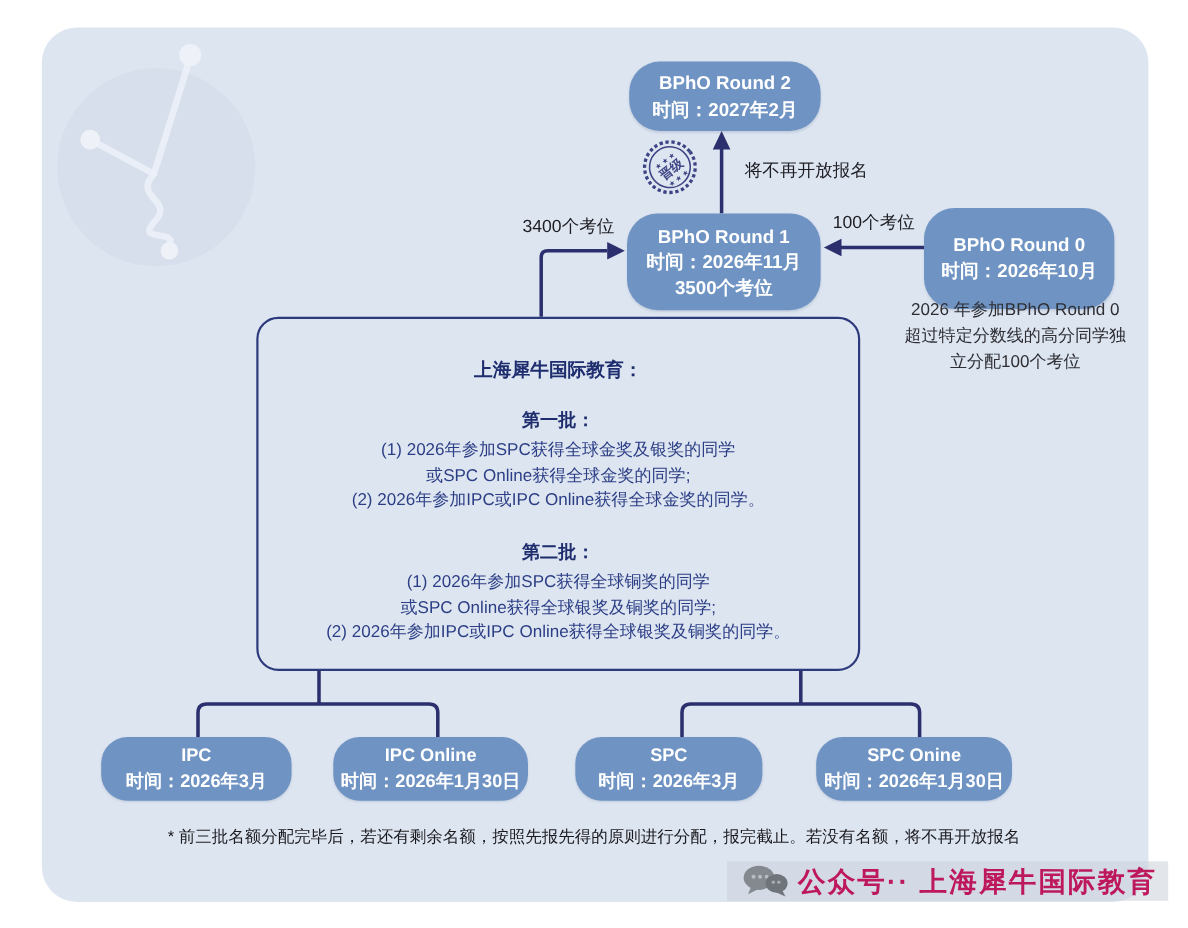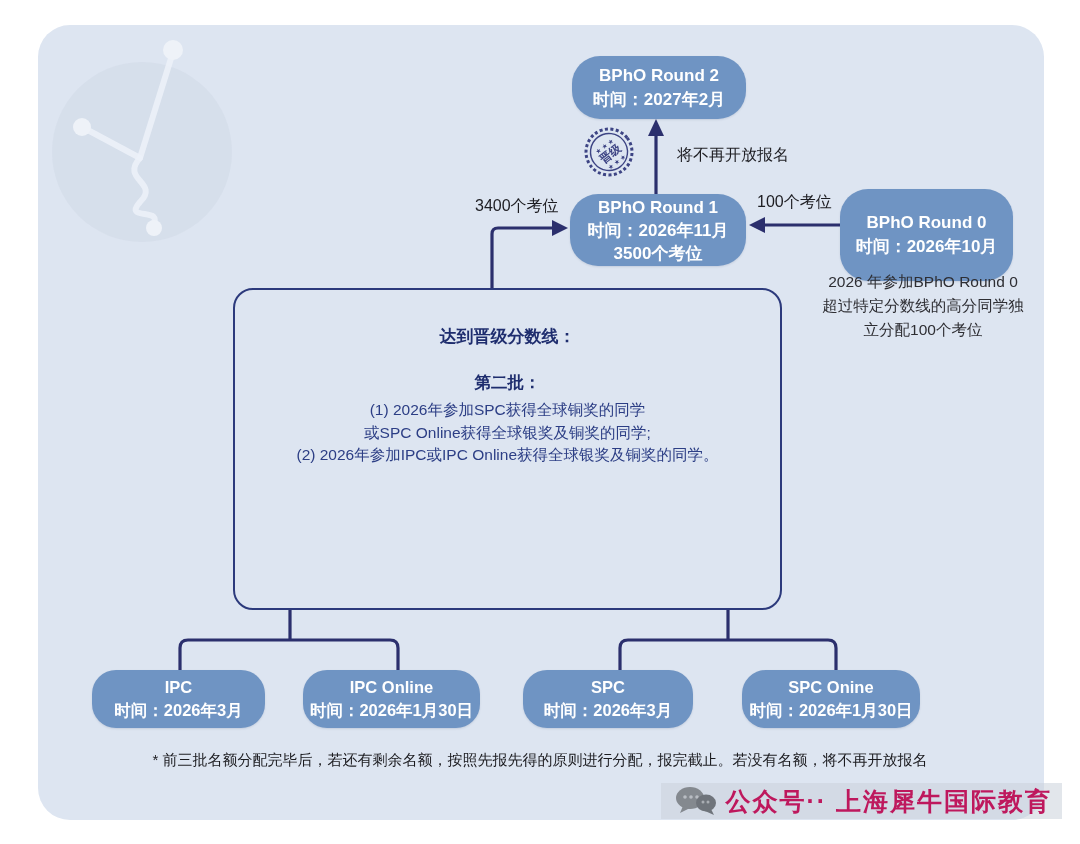--- a/index.html
+++ b/index.html
@@ -17,21 +17,21 @@
   svg.connectors{position:absolute;left:0;top:0;width:1080px;height:844px;z-index:2;}
   
   .node{
     position:absolute;z-index:3;background:#6f94c3;color:#ffffff;
     border-radius:28px;display:flex;flex-direction:column;justify-content:center;
     align-items:center;text-align:left;font-weight:bold;
     font-size:17px;line-height:24px;box-shadow:0 1px 2px rgba(60,80,120,.15);
   }
   .node .t1,.node .t2,.node .t3{white-space:nowrap;}
   #round2{left:572px;top:56px;width:174px;height:63px;}
-  #round1{left:570px;top:194px;width:176px;height:72px;line-height:23px;}
+  #round1{left:570px;top:194px;width:176px;height:88px;line-height:23px;}
   #round0{left:840px;top:189px;width:173px;height:92px;}
   .bbox{border-radius:24px;font-size:16.5px;line-height:23px;height:58px;top:670px;}
   #ipc{left:92px;width:173px;}
   #ipconline{left:303px;width:177px;}
   #spc{left:523px;width:170px;}
   #spconline{left:742px;width:178px;}
   
   .lbl{
     position:absolute;z-index:3;color:#1d1d22;font-size:16px;white-space:nowrap;
   }
@@ -140,21 +140,27 @@
 <div class="lbl" id="lbl-3400">3400个考位</div>
 <div class="lbl" id="lbl-100">100个考位</div>
 
 <div class="r0note">
   <span>2026 年参加BPhO Round 0</span>
   <span>超过特定分数线的高分同学独</span>
   <span>立分配100个考位</span>
 </div>
 
 <div class="rules">
-  <div class="title">达到晋级分数线：</div>
+  <div class="title">上海犀牛国际教育：</div>
+  <div class="batch">
+    <div class="batch-head">第一批：</div>
+    <div class="line">(1) 2026年参加SPC获得全球金奖及银奖的同学</div>
+    <div class="line">或SPC Online获得全球金奖的同学;</div>
+    <div class="line">(2) 2026年参加IPC或IPC Online获得全球金奖的同学。</div>
+  </div>
   <div class="batch">
     <div class="batch-head">第二批：</div>
     <div class="line">(1) 2026年参加SPC获得全球铜奖的同学</div>
     <div class="line">或SPC Online获得全球银奖及铜奖的同学;</div>
     <div class="line">(2) 2026年参加IPC或IPC Online获得全球银奖及铜奖的同学。</div>
   </div>
 </div>
 
 <div class="node bbox" id="ipc">
   <span class="t1">IPC</span>

